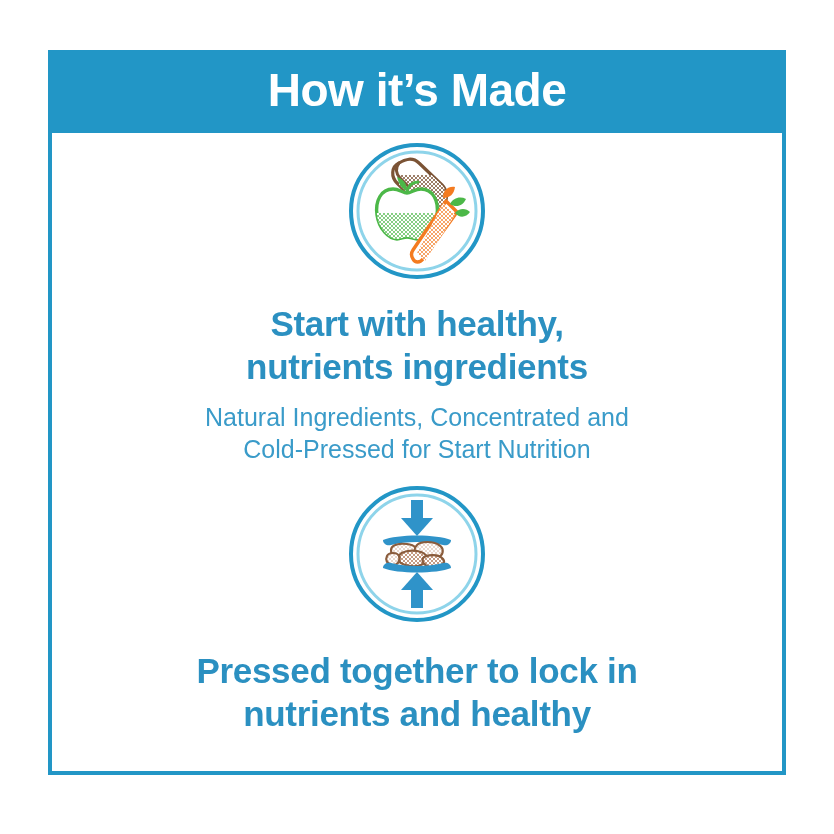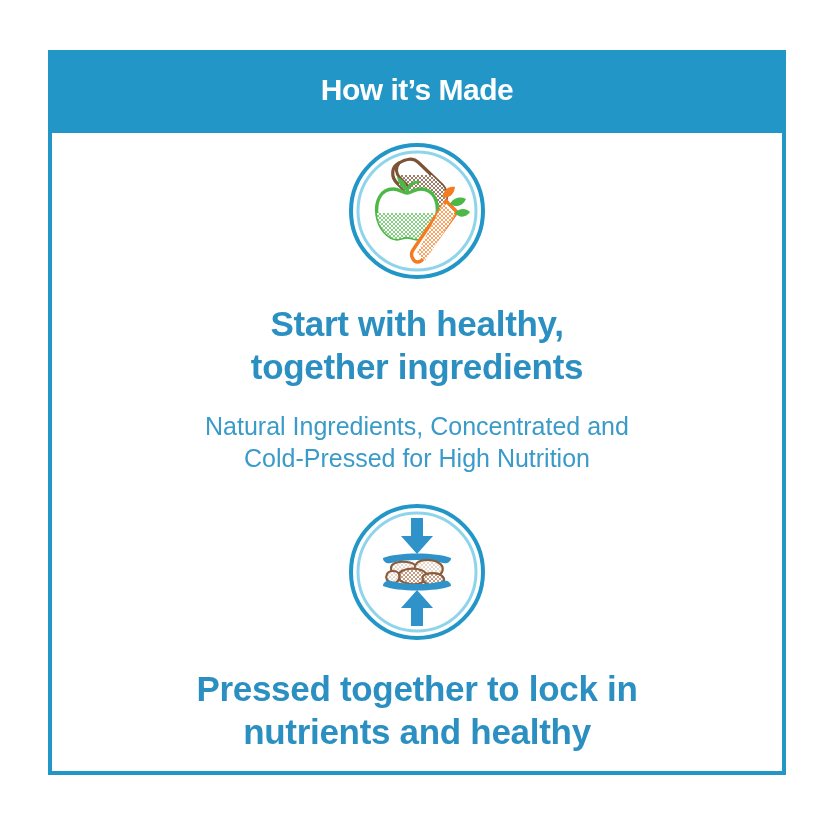--- a/index.html
+++ b/index.html
@@ -36,21 +36,21 @@
     height: 83px;
     background: #2296c6;
     display: flex;
     align-items: center;
     justify-content: center;
     box-sizing: border-box;
   }
 
   .card-title {
     color: #ffffff;
-    font-size: 30px;
+    font-size: 46px;
     font-weight: bold;
     letter-spacing: -0.5px;
     line-height: 1;
     margin: 4px;
     padding-bottom: 4px;
   }
 
   .card-body {
     position: relative;
     height: 642px;
@@ -84,21 +84,21 @@
     padding-top: 22px;
     color: #2b90c1;
     font-size: 35px;
     font-weight: bold;
     line-height: 1.22;
     text-align: center;
     letter-spacing: -0.3px;
   }
 
   .step-sub {
-    margin: 12px;
+    margin: 3px;
     padding-top: 10px;
     color: #3a9bc9;
     font-size: 25px;
     font-weight: normal;
     line-height: 1.28;
     text-align: center;
   }
 
   .step-2 .step-heading {
     padding-top: 26px;
@@ -182,26 +182,26 @@
               </g>
               <path d="M96 57 C96 49 101 45 108 46 C107 53 103 57 96 57 Z" fill="#f47b20"></path>
               <path d="M103 63 C106 57 113 55 119 58 C116 65 109 67 103 63 Z" fill="#4cb848"></path>
               <path d="M108 72 C112 67 119 67 123 71 C119 77 112 77 108 72 Z" fill="#4cb848"></path>
             </g>
           </svg>
         </div>
 
         <h2 class="step-heading">
           <span>Start with healthy,</span><br>
-          <span>together ingredients</span>
+          <span>nutrients ingredients</span>
         </h2>
 
         <p class="step-sub">
           <span>Natural Ingredients, Concentrated and</span><br>
-          <span>Cold-Pressed for High Nutrition</span>
+          <span>Cold-Pressed for Start Nutrition</span>
         </p>
       </div>
 
       <div class="step step-2">
 
         <div class="icon-wrap">
           <svg viewBox="0 0 140 140" width="140" height="140" xmlns="http://www.w3.org/2000/svg">
             <defs>
               <pattern id="dotTan" width="4" height="4" patternUnits="userSpaceOnUse">
                 <rect width="4" height="4" fill="#ffffff"></rect>

